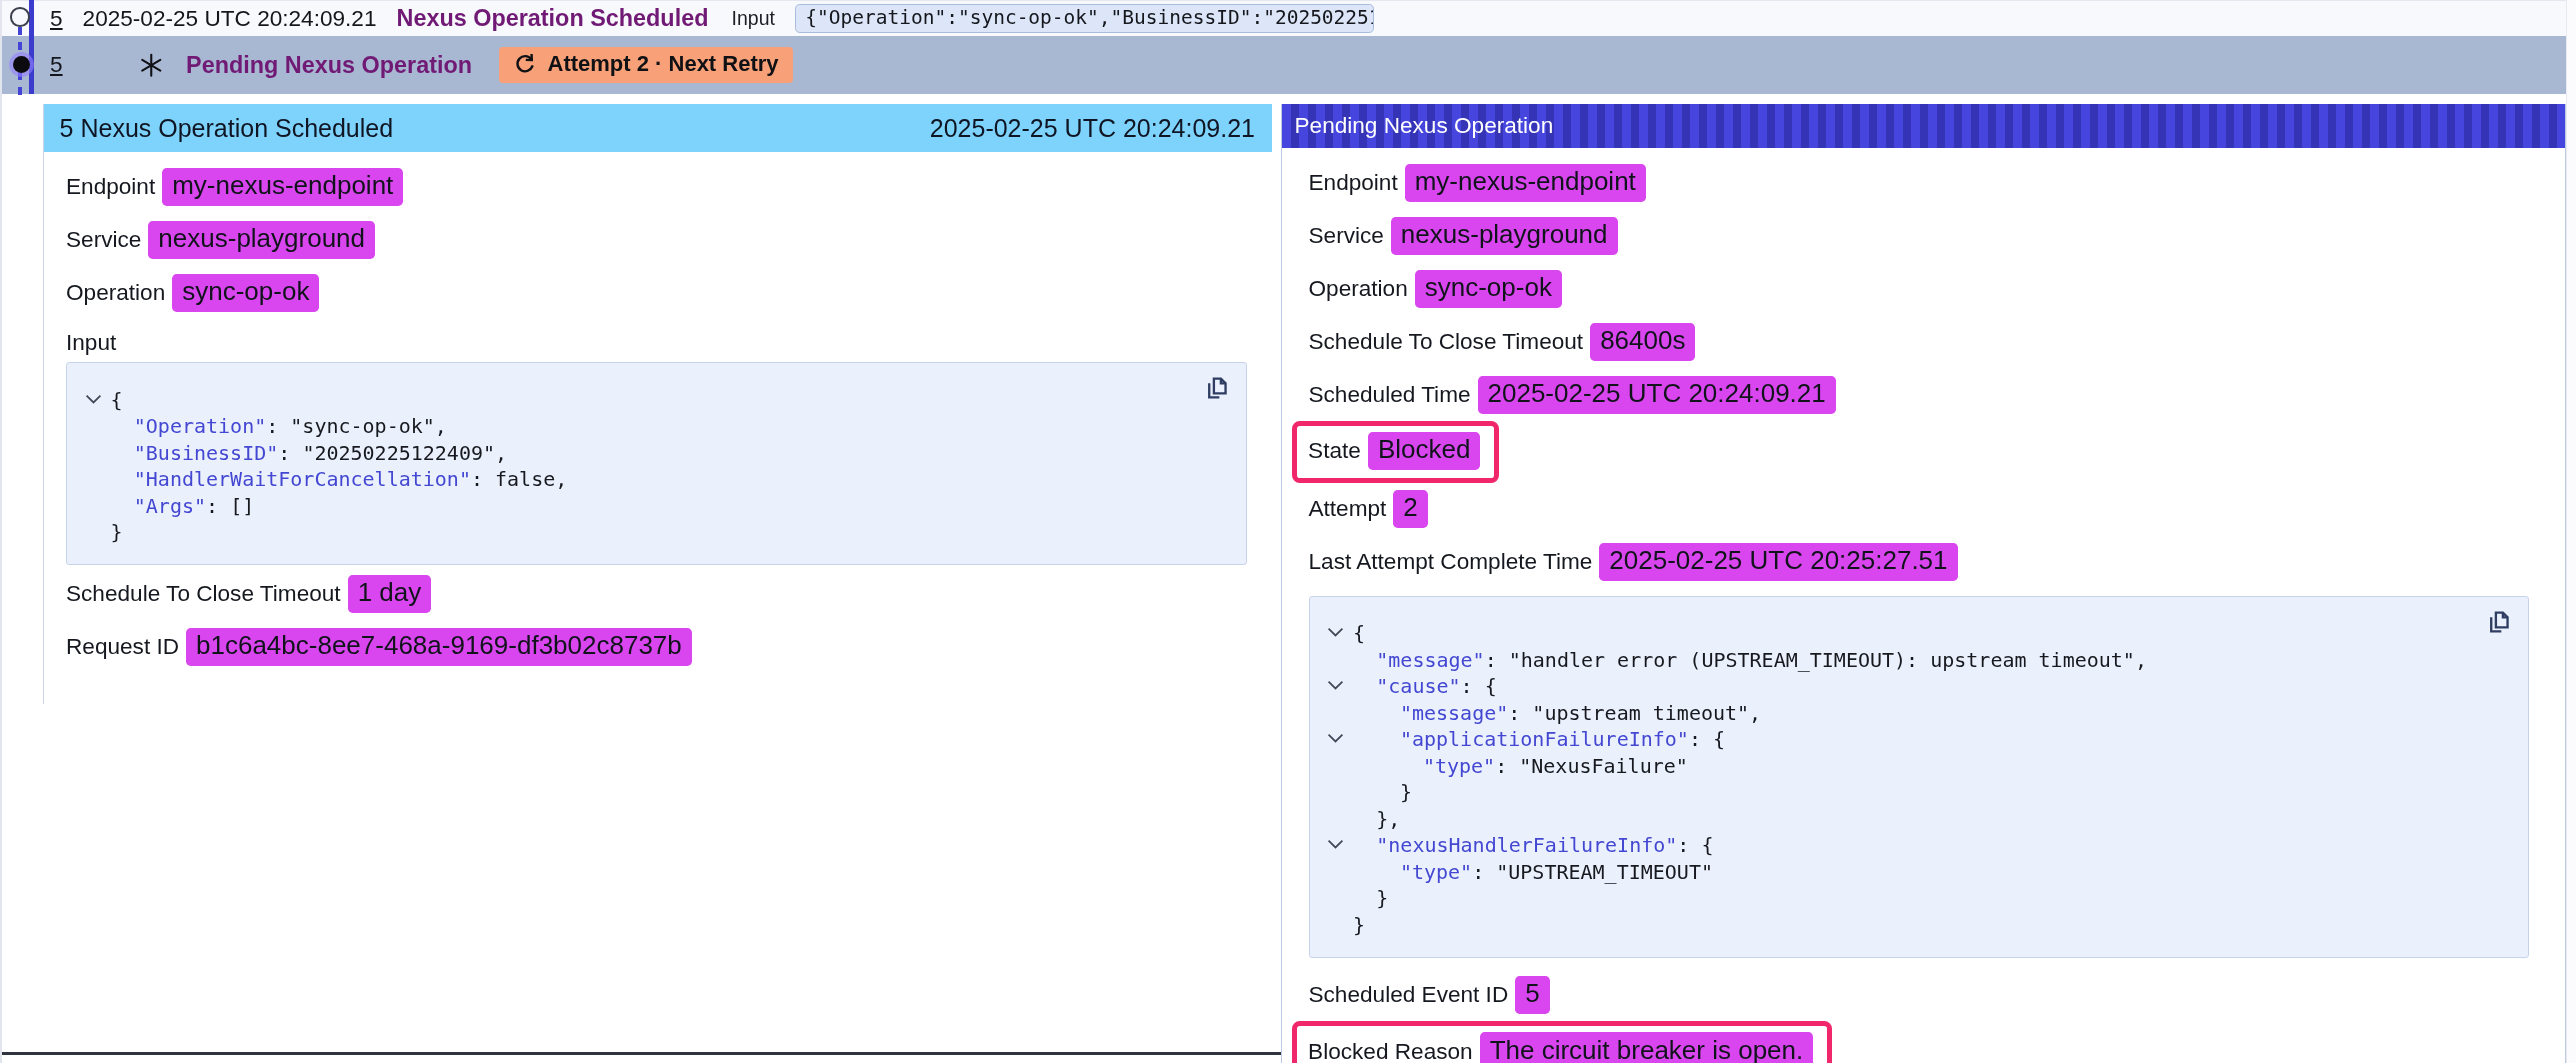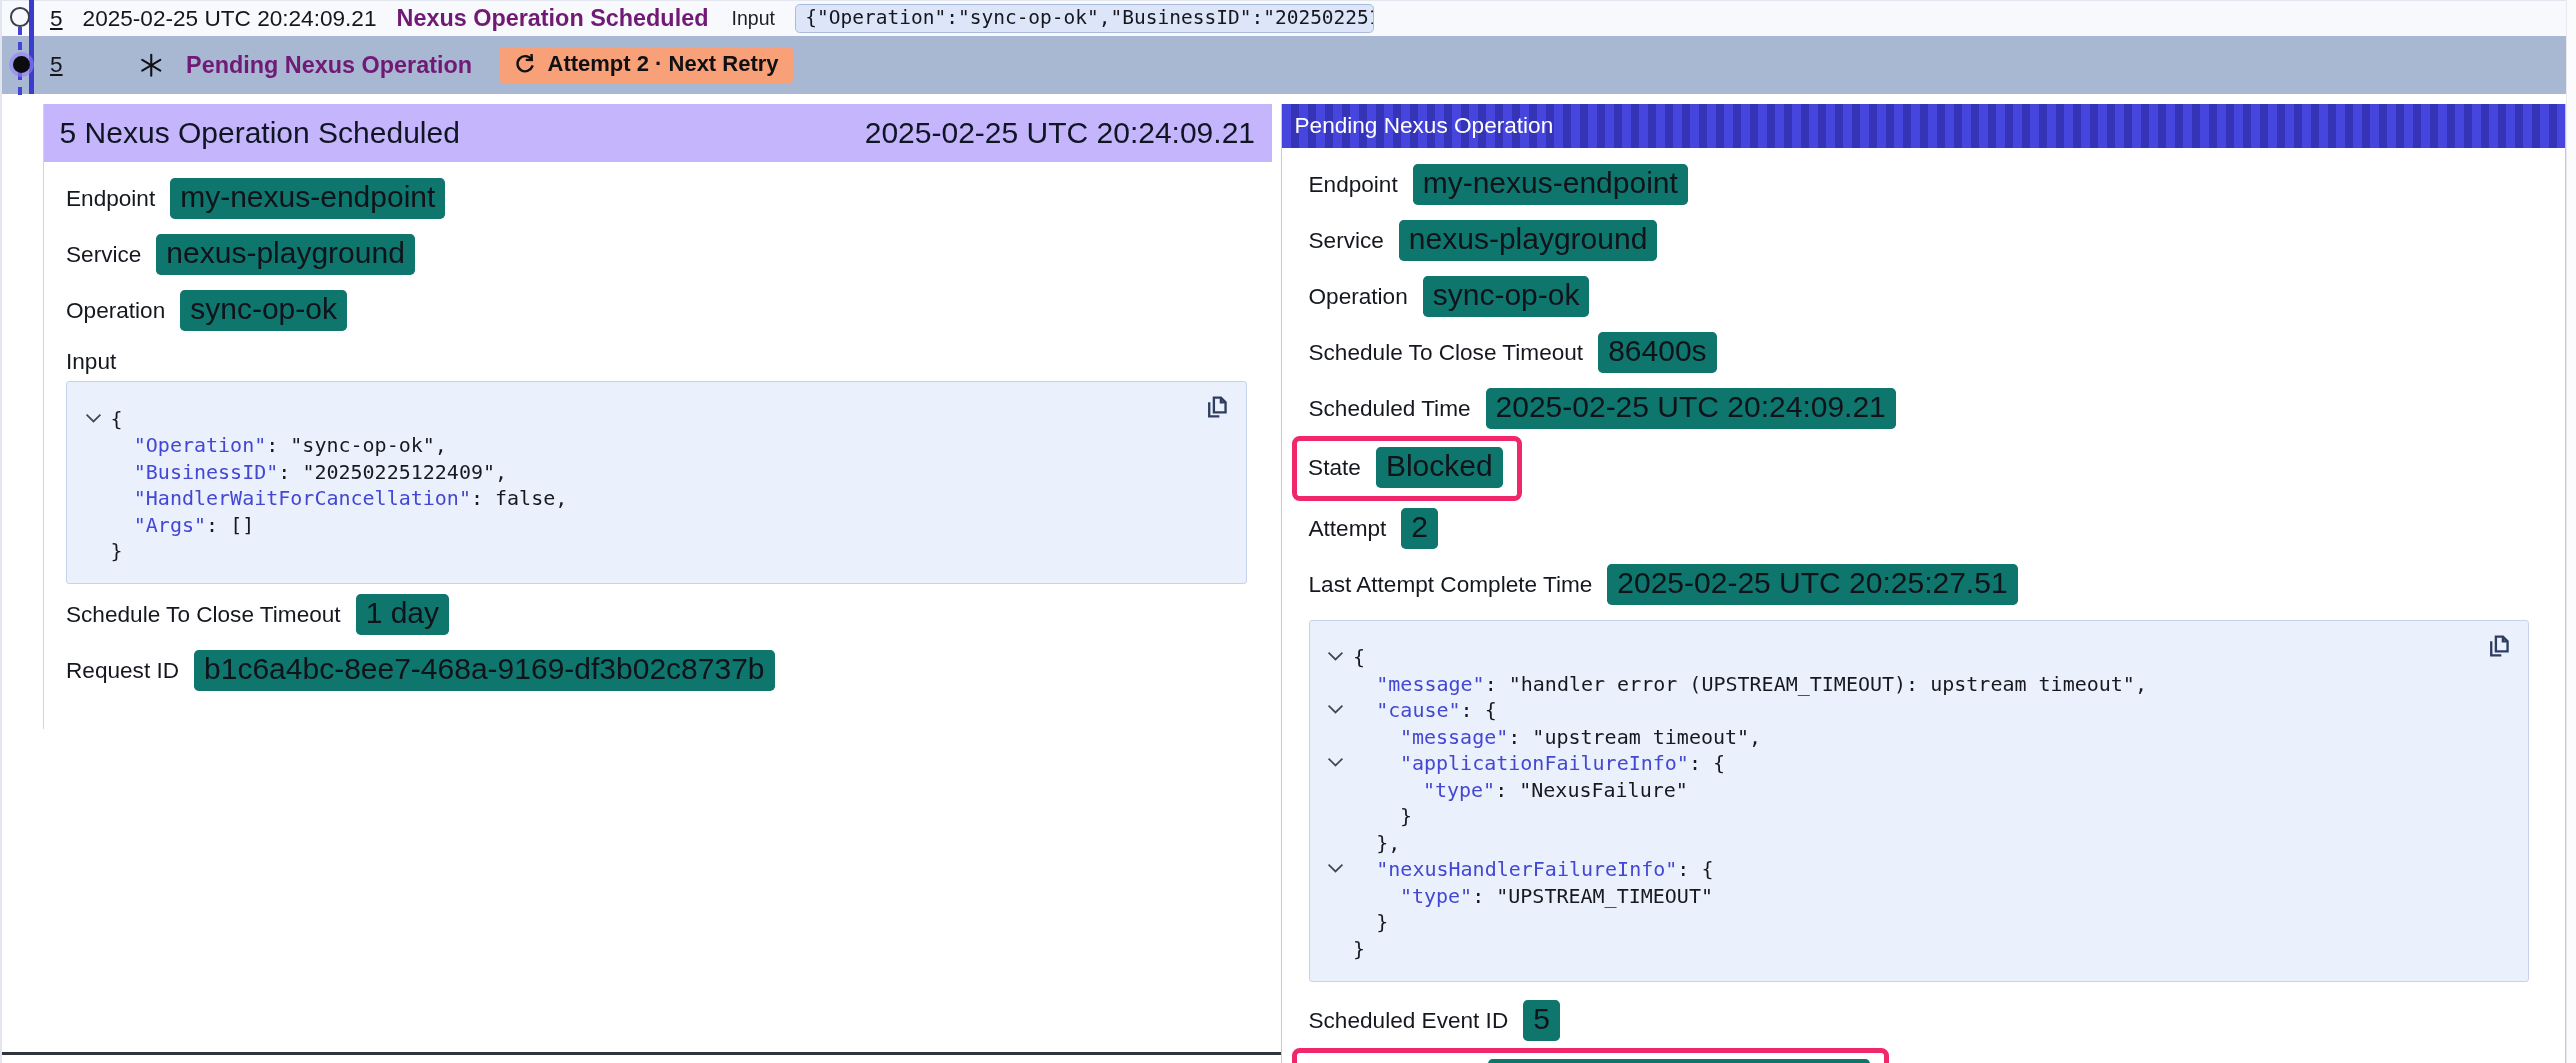--- a/index.html
+++ b/index.html
@@ -39,39 +39,39 @@
   .tl-dot { position:absolute; left:12.5px; top:56px; width:17px; height:17px; border-radius:50%;
     background:#0c0c10; box-shadow:0 0 0 3.9px rgba(150,128,255,0.6); z-index:5; }
 
   
   .panel { position:absolute; top:104px; background:#fff; }
   #left-panel { left:43px; width:1229px; border-left:1.6px solid #CBD6EA; }
   #right-panel { left:1281px; width:1285px; height:960px;
     border-left:1.6px solid #BDCAE3; border-right:1.6px solid #BDCAE3; border-bottom:1.6px solid #BDCAE3; }
 
   .panel-header-light {
-    height:58px; background:#c4b5fd; display:flex; justify-content:space-between; align-items:center;
-    padding:0 17px 0 15.6px; font-size:30px; color:#0F1523;
+    height:48px; background:#7dd3fc; display:flex; justify-content:space-between; align-items:center;
+    padding:0 17px 0 15.6px; font-size:25px; color:#0F1523;
   }
   .panel-header-striped {
     height:44px; display:flex; align-items:center; padding-left:12.5px;
     background:repeating-linear-gradient(90deg,#4646DF 0 8.6px,#3634B6 8.6px 17px);
     color:#ffffff; font-size:22.6px; font-weight:500;
   }
   #left-panel .panel-body { padding:15.6px 20px 23.4px 22px; }
   #right-panel .panel-body { padding:15.6px 31px 0 26.5px; }
 
   .field-row { margin:0 0 15px 0; }
-  .field-inner { display:inline-flex; align-items:center; gap:15px; }
+  .field-inner { display:inline-flex; align-items:center; gap:7px; }
   .field-inner.highlighted {
     border:5.5px solid #F0276B; border-radius:7.8px; background:#ffffff;
     padding:6.2px 14px 7.8px 11px; margin:-7.8px 0 -7.8px -16.4px;
   }
   .field-label { font-size:22.6px; color:#15181f; line-height:31px; white-space:nowrap; }
-  .field-badge { background:#0f766e; border-radius:4.7px; padding:2.3px 10px 4.7px; font-size:30px; color:#10131a; white-space:nowrap; }
+  .field-badge { background:#d946ef; border-radius:4.7px; padding:2.3px 10px 4.7px; font-size:26px; color:#10131a; white-space:nowrap; }
   .field-link { font-size:22.6px; color:#10131a; text-decoration:underline; cursor:pointer; white-space:nowrap; }
 
   .section-label { font-size:22.6px; color:#15181f; line-height:31px; margin:6.2px 0 4.7px 0; }
   #right-panel .section-label { margin-top:6.2px; margin-bottom:9.4px; }
 
   .code-block {
     position:relative; background:#EAF0FC; border:1.6px solid #C7D2EC; border-radius:3.1px;
     padding:23.4px 23.4px 18.7px 9.4px; margin:0 4.7px 9.4px 0;
   }
   .code-line { display:flex; line-height:26.5px; font-family:"DejaVu Sans Mono", monospace; font-size:20px; color:#17191f; }

